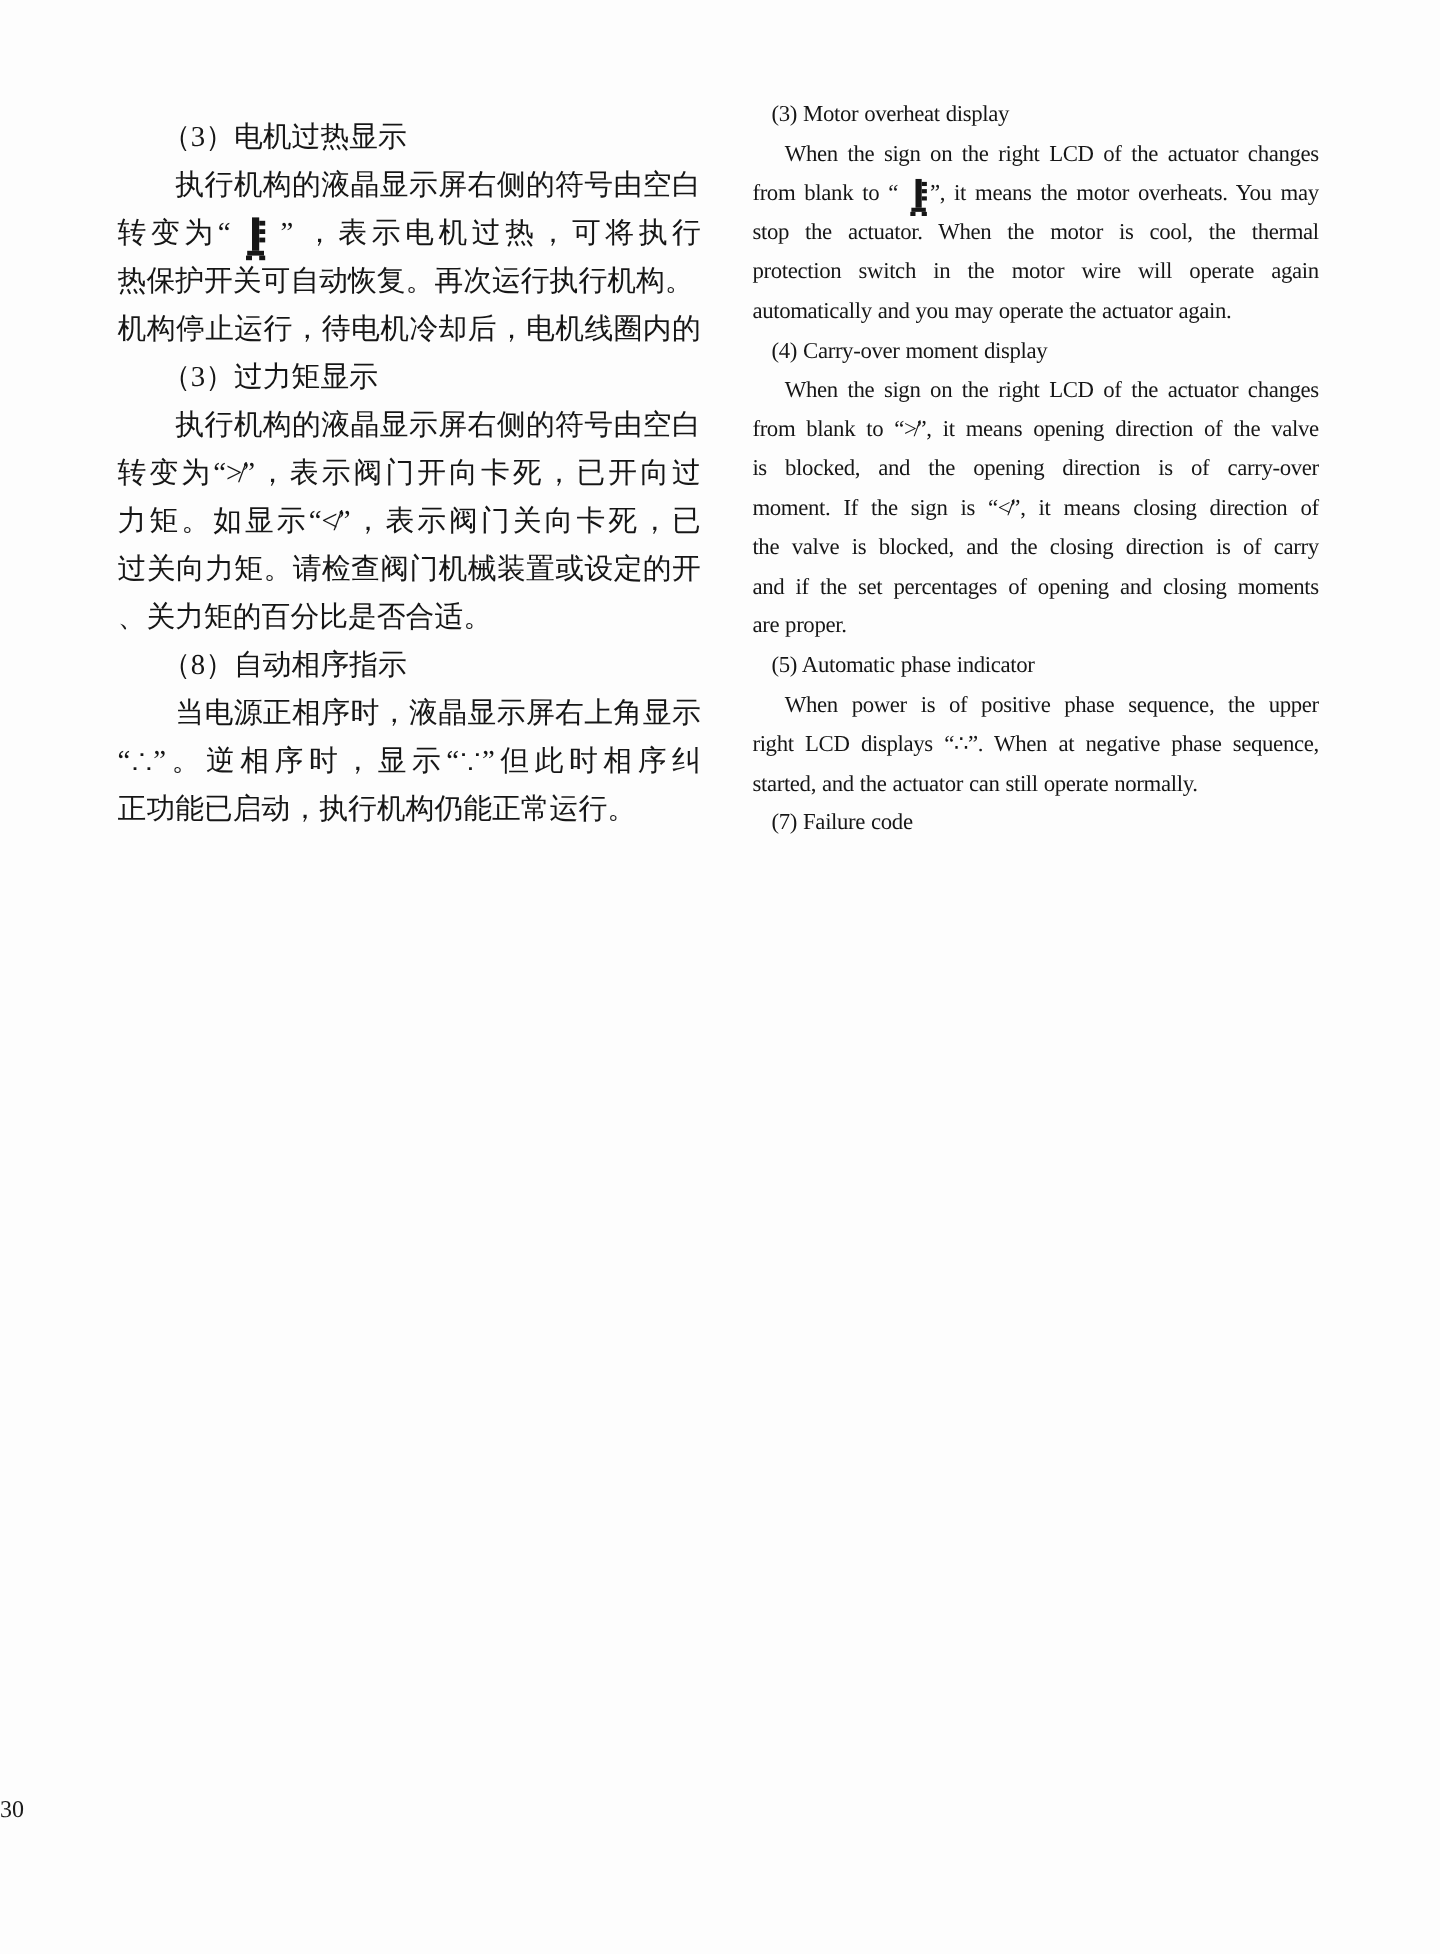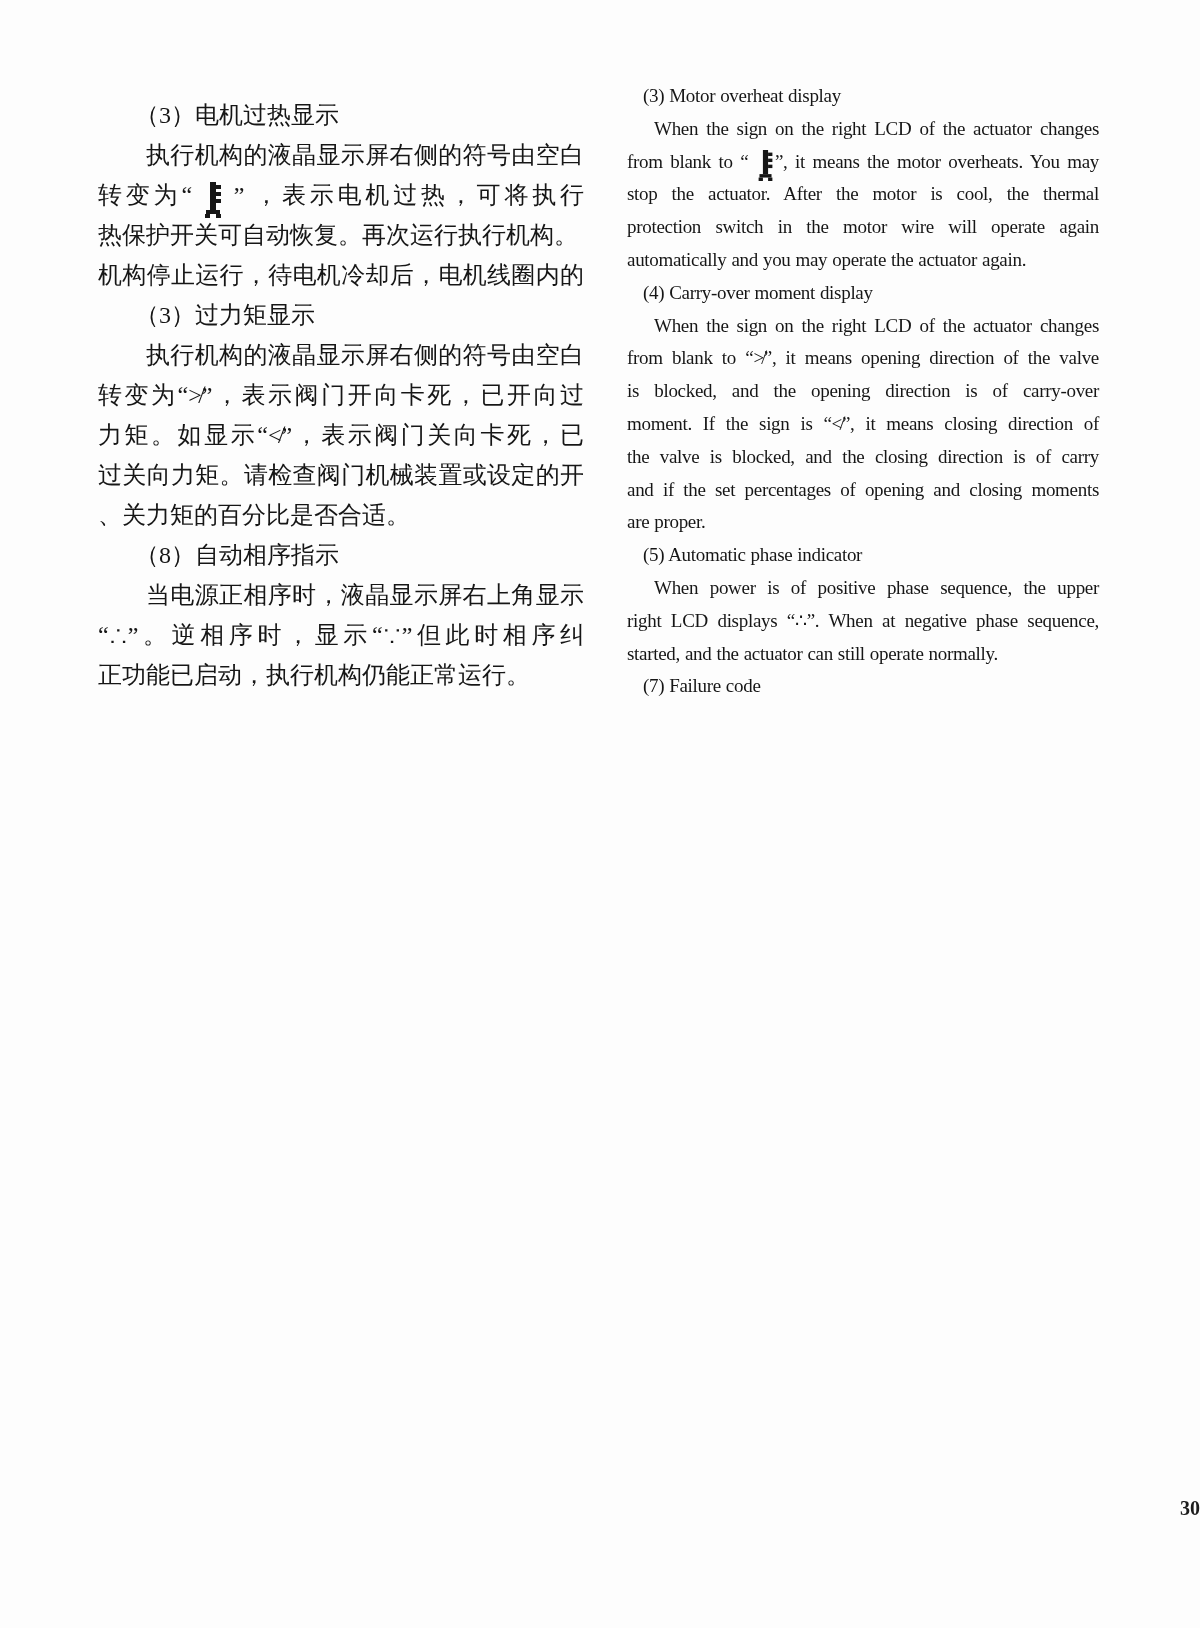--- a/index.html
+++ b/index.html
@@ -44,24 +44,23 @@
     vertical-align: -15px;
     fill: #161616;
   }
   .col-en .motor-icon {
     width: 19px; height: 31px;
     vertical-align: -13px;
   }
   .page-num {
     position: absolute;
     left: 0; right: 0; top: 1497px;
-    text-align: right;
+    text-align: left;
     font-size: 20px;
     color: #1c1c1c;
-    font-weight: bold;
   }
 </style>
 </head>
 <body>
 
 <div class="page">
   <div class="col col-zh" id="col-zh">
       <div class="line short indent-h">（3）电机过热显示</div>
       <div class="line indent-p">执行机构的液晶显示屏右侧的符号由空白</div>
       <div class="line">转变为“ <svg viewBox="0 0 22 36" class="motor-icon">
@@ -91,21 +90,21 @@
       <div class="line indent-p">When the sign on the right LCD of the actuator changes</div>
       <div class="line">from blank to “ <svg viewBox="0 0 22 36" class="motor-icon">
           <rect x="8" y="0" width="6" height="28"></rect>
           <rect x="14" y="3" width="5" height="4"></rect>
           <rect x="14" y="10" width="5" height="4"></rect>
           <rect x="14" y="17" width="5" height="4"></rect>
           <rect x="4" y="28" width="14" height="4"></rect>
           <rect x="3" y="32" width="5" height="4"></rect>
           <rect x="14" y="32" width="5" height="4"></rect>
         </svg>”, it means the motor overheats. You may</div>
-      <div class="line">stop the actuator. After the motor is cool, the thermal</div>
+      <div class="line">stop the actuator. When the motor is cool, the thermal</div>
       <div class="line">protection switch in the motor wire will operate again</div>
       <div class="line short">automatically and you may operate the actuator again.</div>
       <div class="line short indent-h">(4) Carry-over moment display</div>
       <div class="line indent-p">When the sign on the right LCD of the actuator changes</div>
       <div class="line">from blank to “≯”, it means opening direction of the valve</div>
       <div class="line">is blocked, and the opening direction is of carry-over</div>
       <div class="line">moment. If the sign is “≮”, it means closing direction of</div>
       <div class="line">the valve is blocked, and the closing direction is of carry</div>
       <div class="line">and if the set percentages of opening and closing moments</div>
       <div class="line short">are proper.</div>

